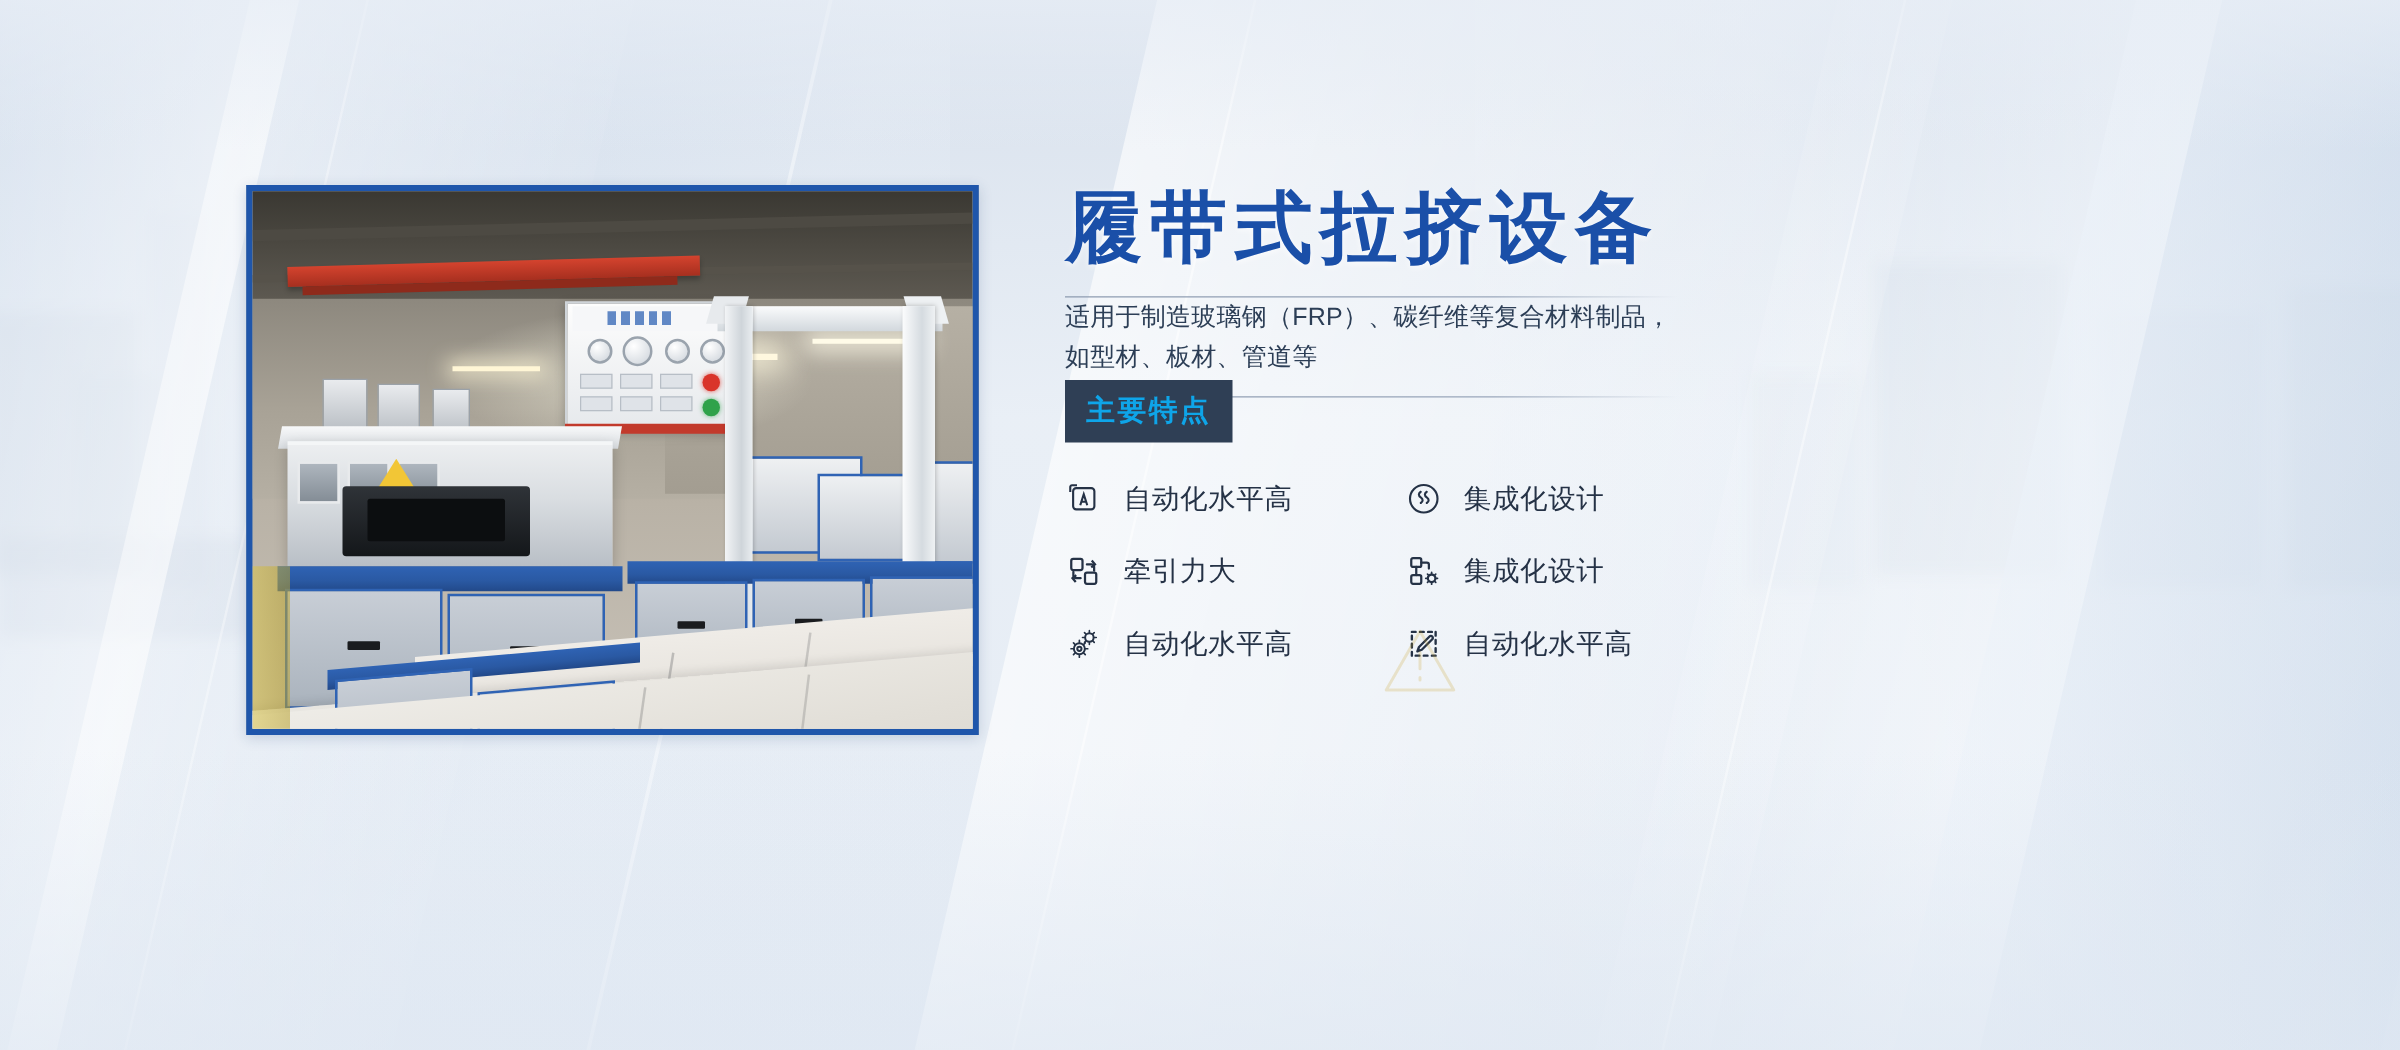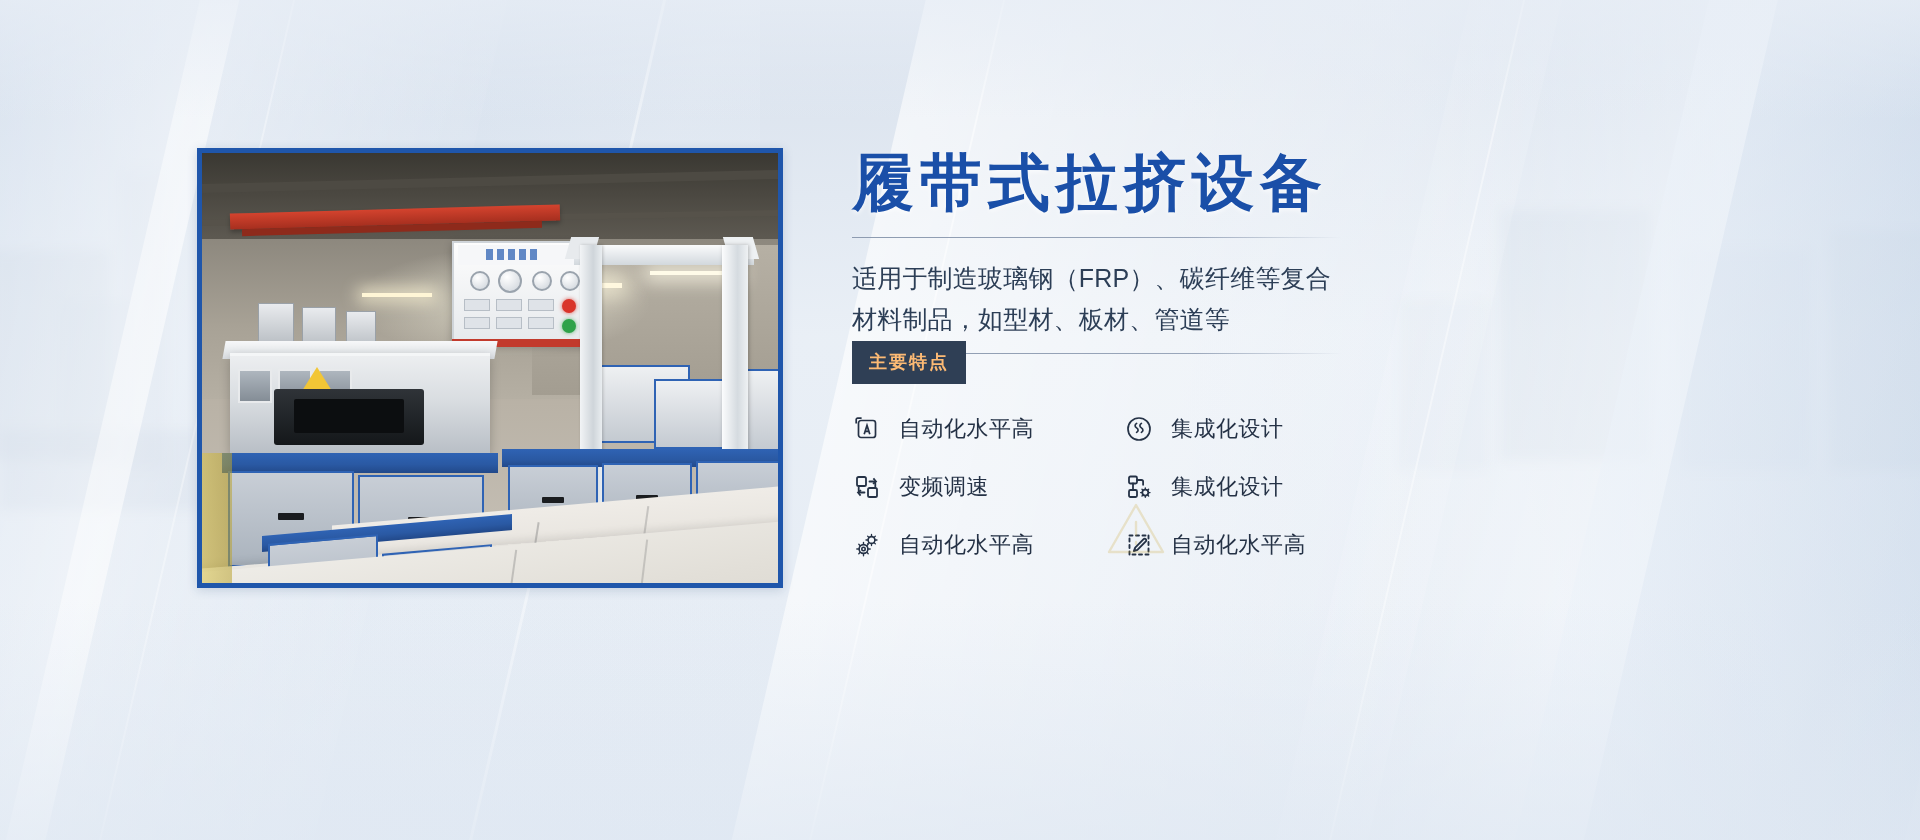--- a/index.html
+++ b/index.html
@@ -143,40 +143,39 @@
     white-space:nowrap;
   }
 
   #title-rule {
     margin-top:22px;
     width:490px; height:1px;
     background:linear-gradient(90deg,#8d9bb0,#9aa7bb 70%,rgba(154,167,187,0));
   }
 
   #desc {
-    margin-top:20px;
-    font-size:25px;
+    font-size:20px;
     line-height:1.62;
     color:#2c3e56;
     width:500px;
     letter-spacing:.2px;
   }
 
   #desc-rule {
     margin-top:14px;
     width:490px; height:1px;
     background:linear-gradient(90deg,#8d9bb0,#9aa7bb 70%,rgba(154,167,187,0));
   }
 
   #features-badge {
     display:inline-block;
     margin-top:-14px;
     background:#2f3f55;
-    color:#fdba74;
-    font-size:18px;
+    color:#0ea5e9;
+    font-size:23px;
     font-weight:700;
     letter-spacing:2px;
     padding:9px 17px 10px 17px;
     position:relative;
   }
 
   #feature-grid {
     margin-top:30px;
     display:grid;
     grid-template-columns:272px 272px;
@@ -369,21 +368,21 @@
         <span class="ficon">
           <svg width="28" height="28" viewBox="0 0 28 28" fill="none" stroke="currentColor" stroke-width="1.8">
             <rect x="4" y="4" width="9" height="9" rx="1.6"></rect>
             <rect x="15" y="15" width="9" height="9" rx="1.6"></rect>
             <path d="M16.5 8.5h3.8a2 2 0 0 1 2 2v3" stroke-linecap="round"></path>
             <path d="M20.4 5.4l2.6 3.1-3 2.4"></path>
             <path d="M11.5 19.5H7.7a2 2 0 0 1-2-2v-3" stroke-linecap="round"></path>
             <path d="M7.6 22.6L5 19.5l3-2.4"></path>
           </svg>
         </span>
-        <span class="flabel">变频调速</span>
+        <span class="flabel">牵引力大</span>
       </div>
 
       <div class="feature">
         <span class="ficon">
           <svg width="28" height="28" viewBox="0 0 28 28" fill="none" stroke="currentColor" stroke-width="1.8">
             <rect x="4" y="3.5" width="8" height="7" rx="1.4"></rect>
             <rect x="4" y="17" width="8" height="7" rx="1.4"></rect>
             <path d="M8 10.5v6.5" stroke-linecap="round"></path>
             <path d="M12 7h4.5a1.6 1.6 0 0 1 1.6 1.6v3.2" stroke-linecap="round"></path>
             <circle cx="20.3" cy="19.6" r="3"></circle>

